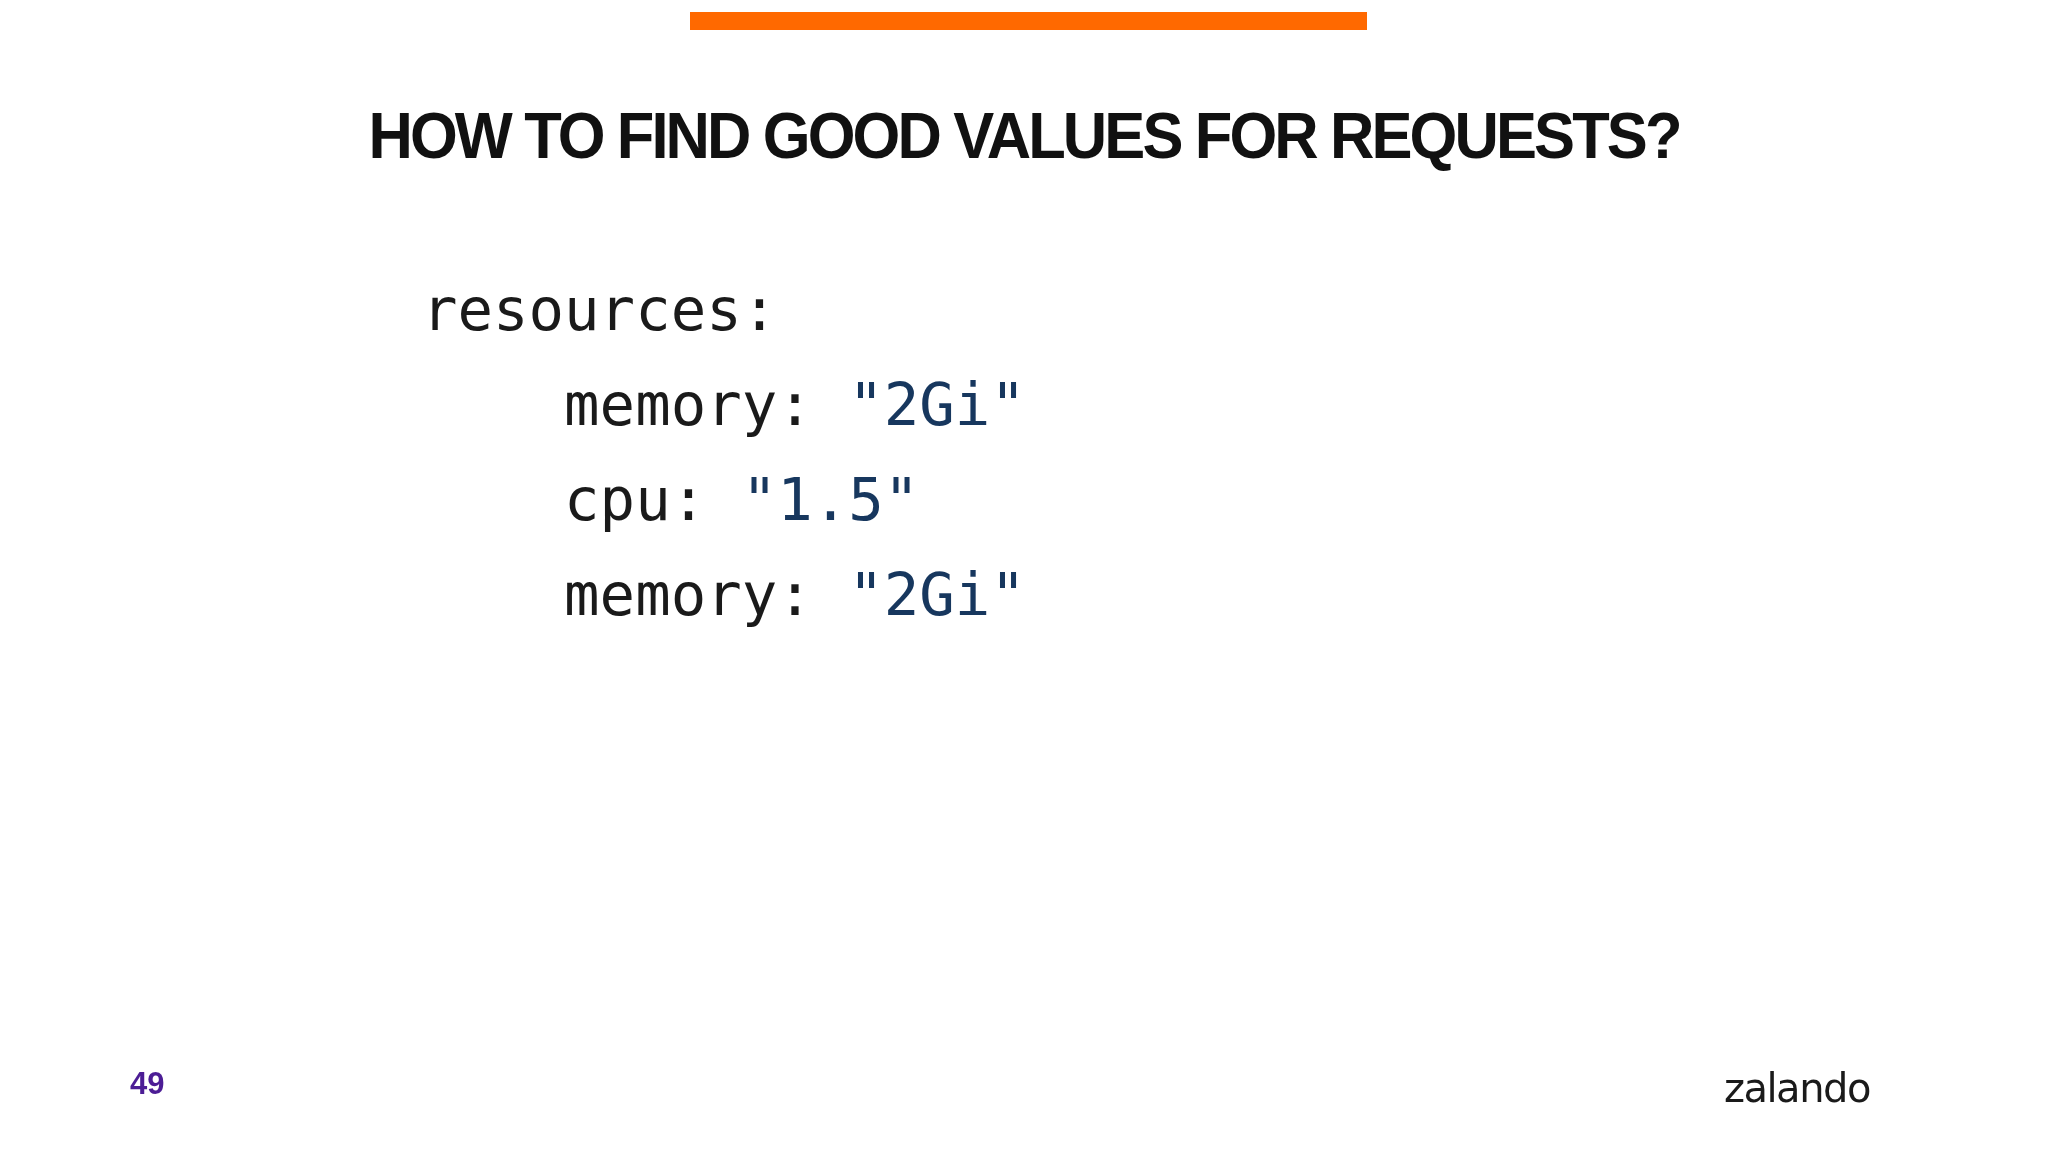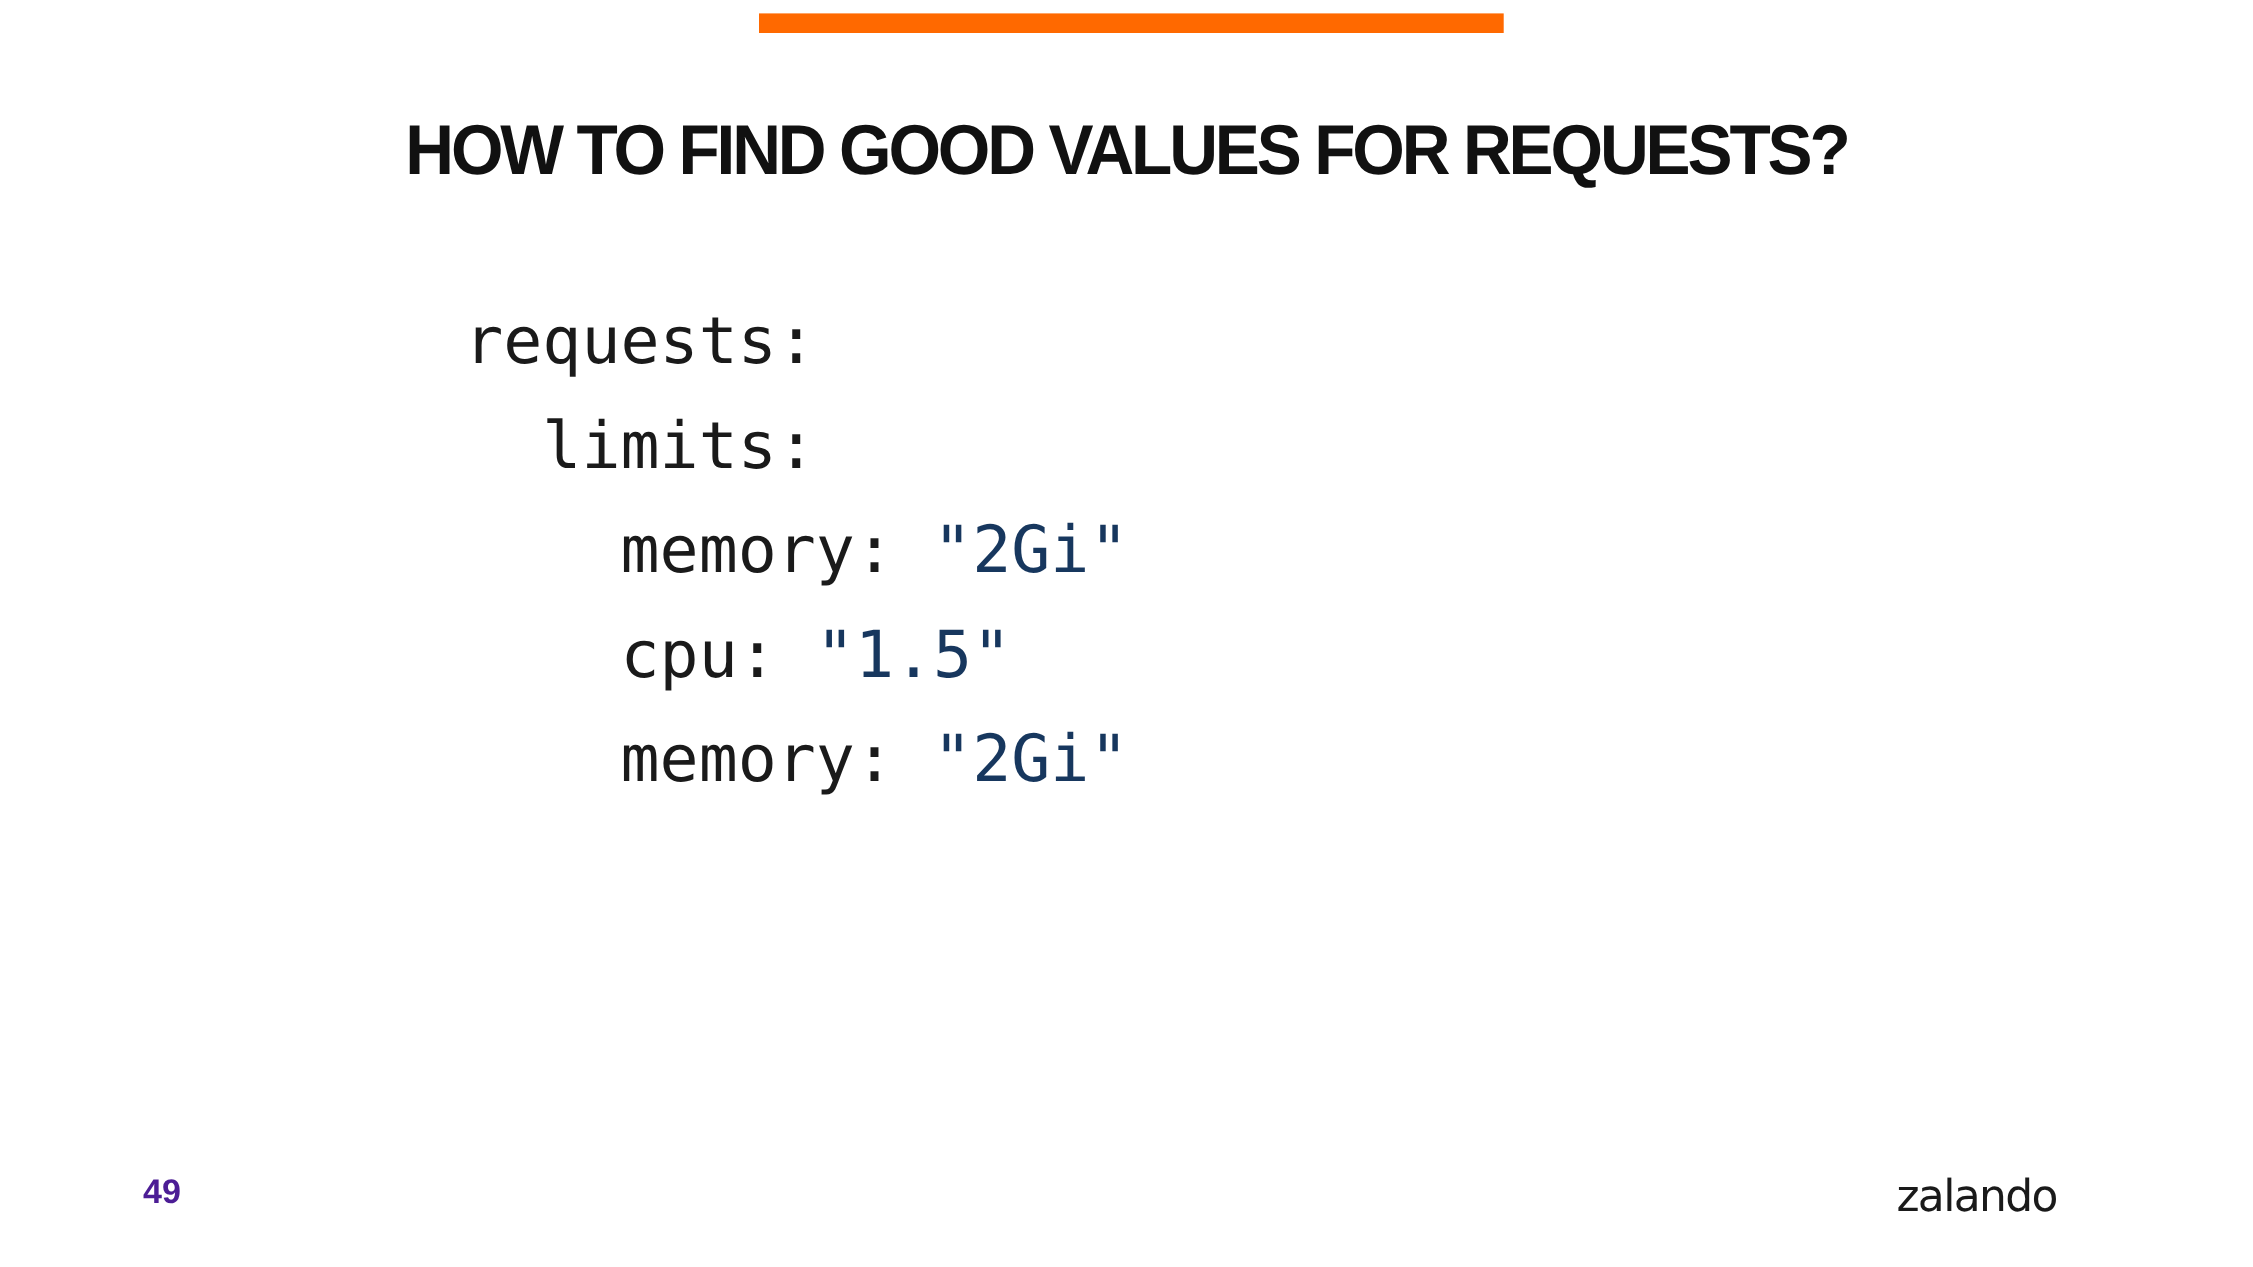--- a/index.html
+++ b/index.html
@@ -95,22 +95,21 @@
 </head>
 <body>
 
 <div class="slide">
 
   <div class="accent-bar"></div>
 
   <h1 class="title">HOW TO FIND GOOD VALUES FOR REQUESTS?</h1>
 
   <div class="code-block">
-    <div class="code-line"><span class="k">requests:</span><span class="v"></span></div>
-    <div class="code-line"><span class="k">  limits:</span><span class="v"></span></div>
+    <div class="code-line"><span class="k">resources:</span><span class="v"></span></div>
     <div class="code-line"><span class="k">    memory: </span><span class="v">"2Gi"</span></div>
     <div class="code-line"><span class="k">    cpu: </span><span class="v">"1.5"</span></div>
     <div class="code-line"><span class="k">    memory: </span><span class="v">"2Gi"</span></div>
   </div>
 
   <div class="page-number">49</div>
 
   <div class="logo">
     <svg class="logo-icon" viewBox="0 0 40 44" aria-hidden="true">
       <path d="M 13.5,1.5

